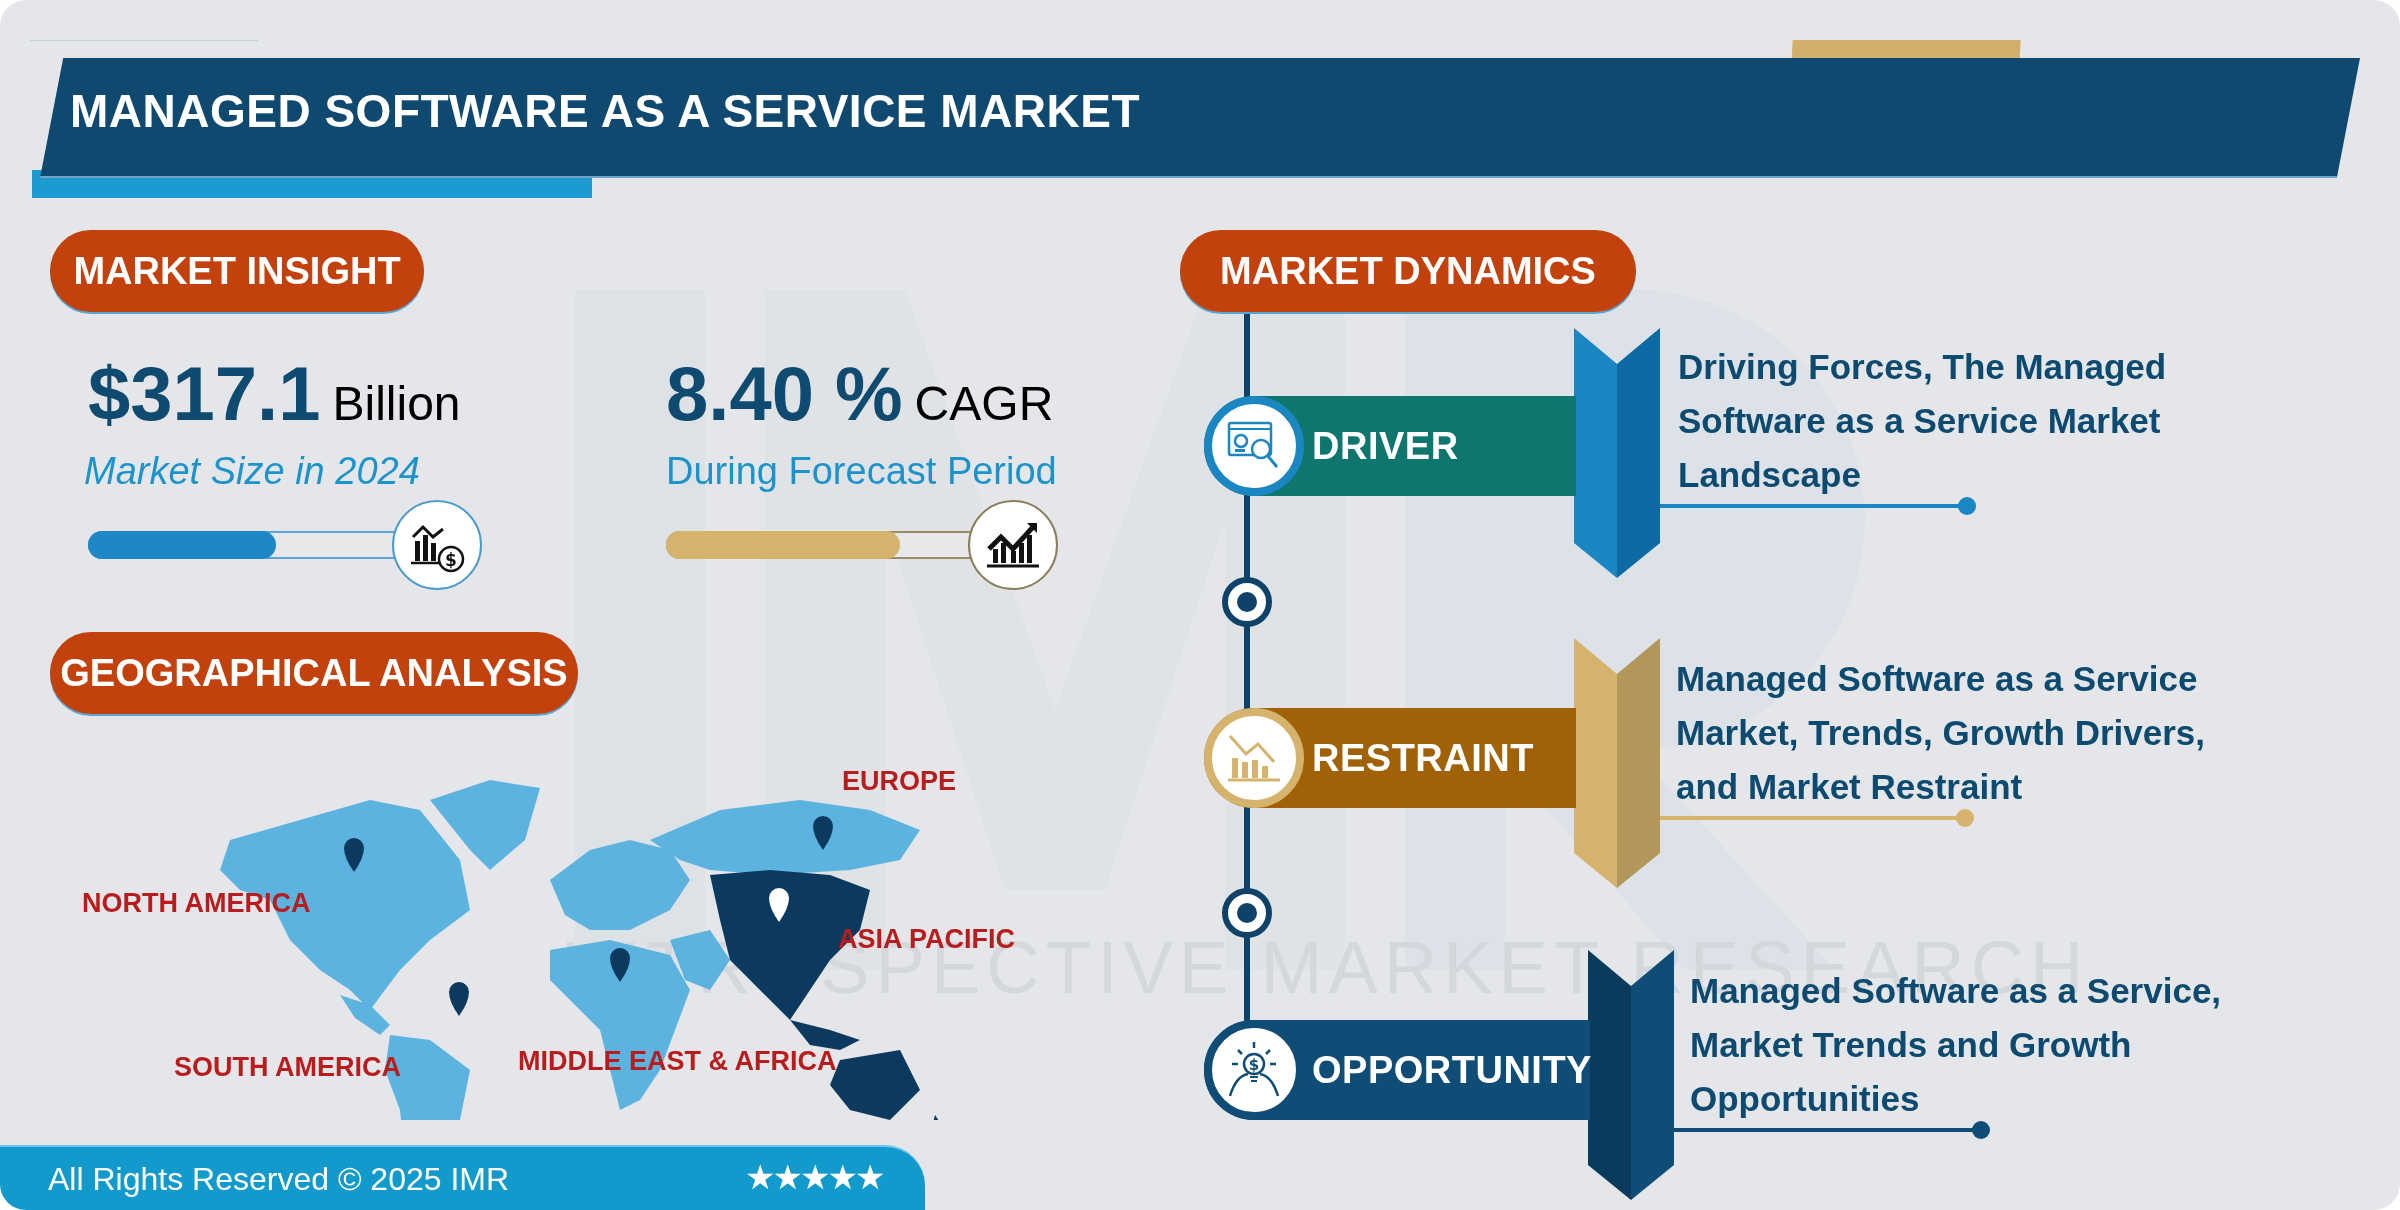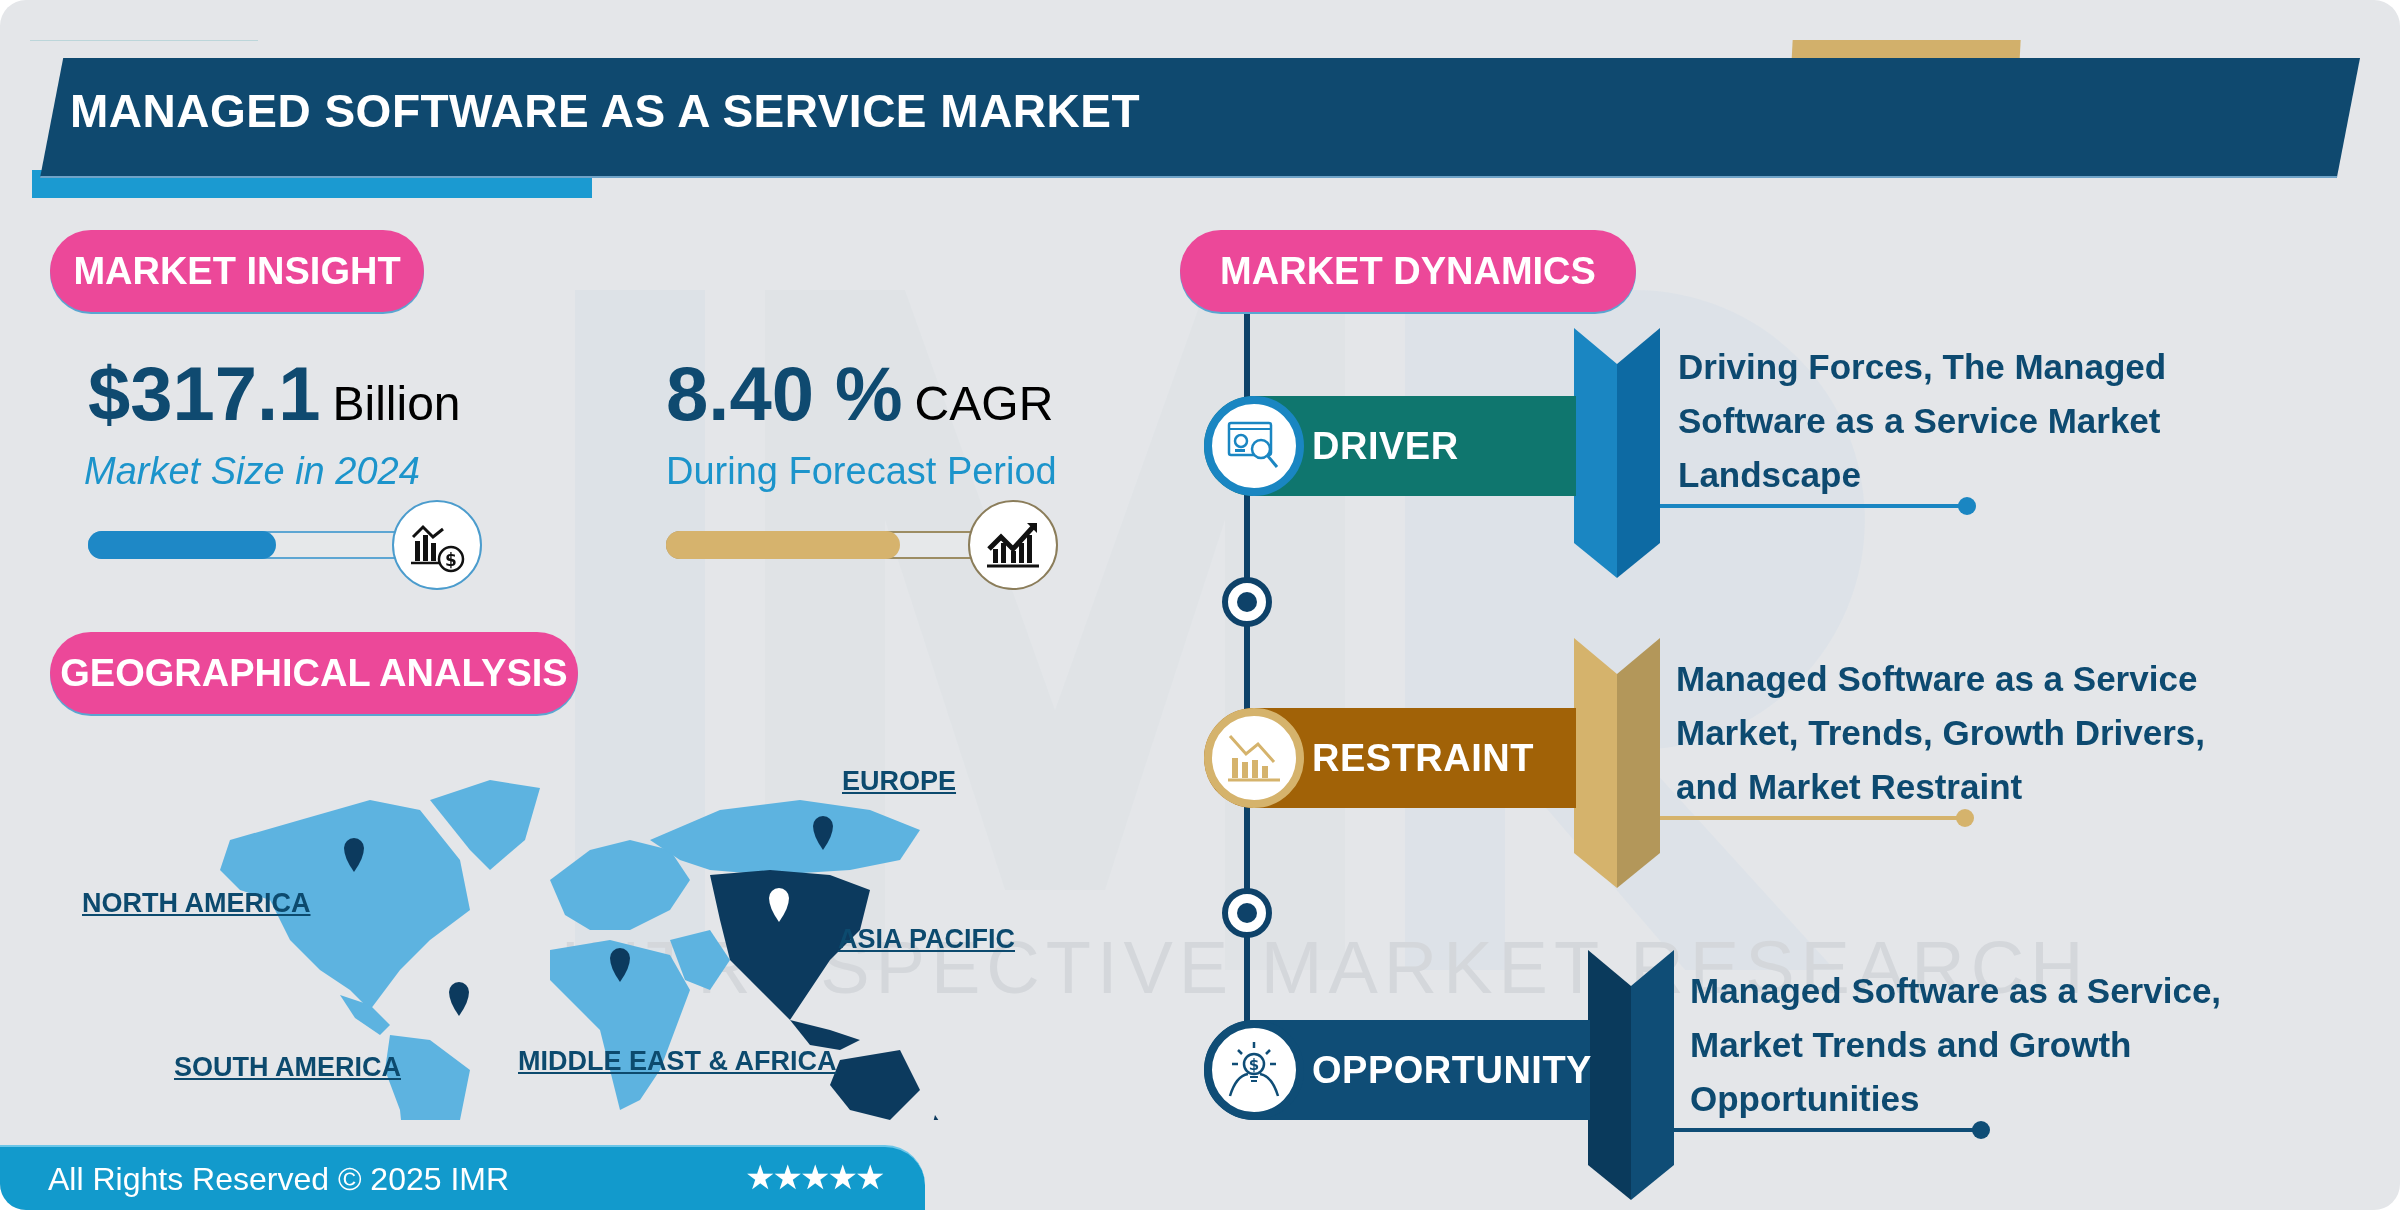--- a/index.html
+++ b/index.html
@@ -27,40 +27,40 @@
     clip-path: polygon(1% 0, 100% 0, 99% 100%, 0 100%);
     border-bottom: 2px solid #6fa3c8;
   }
   .hdr-title {
     position: absolute; left: 70px; top: 84px; color: #ffffff; font-size: 46px; font-weight: 700;
     letter-spacing: 0.5px;
   }
 
   
   .pill {
-    position: absolute; height: 82px; border-radius: 41px; background: #ec4899;
+    position: absolute; height: 82px; border-radius: 41px; background: #c2410c;
     color: #fff; font-weight: 700; font-size: 38px; display: flex; align-items: center; justify-content: center;
     box-shadow: 0 2px 0 #5aa6d1;
   }
 
   
   .metric-big { position: absolute; font-size: 76px; font-weight: 700; color: #0f4a70; white-space: nowrap; }
   .metric-unit { font-size: 48px; color: #000000; font-weight: 400; margin-left: 12px; }
   .metric-sub { position: absolute; font-size: 38px; color: #1c94cb; white-space: nowrap; }
 
   .bar-track { position: absolute; height: 28px; border-radius: 14px; border: 2px solid; background: #e6e8ea; }
   .bar-fill { position: absolute; left: -2px; top: -2px; height: 28px; border-radius: 14px; }
   .bar-icon {
     position: absolute; width: 90px; height: 90px; border-radius: 50%; background: #fff; border: 2px solid;
     display: flex; align-items: center; justify-content: center;
   }
 
   
   .map { position: absolute; left: 70px; top: 740px; width: 900px; height: 380px; }
-  .geo-label { position: absolute; font-size: 27px; font-weight: 700; color: #0c4a6e; white-space: nowrap; text-decoration: underline; }
+  .geo-label { position: absolute; font-size: 27px; font-weight: 700; color: #b91c1c; white-space: nowrap; }
 
   
   .footer {
     position: absolute; left: 0; top: 1145px; width: 925px; height: 68px; background: #129acc;
     border-top-right-radius: 40px; border-top: 2px solid #6cc6e8;
   }
   .footer-text { position: absolute; left: 48px; top: 14px; color: #fff; font-size: 32px; }
   .footer-stars { position: absolute; left: 745px; top: 10px; color: #fff; font-size: 34px; letter-spacing: -3px; }
 
   

